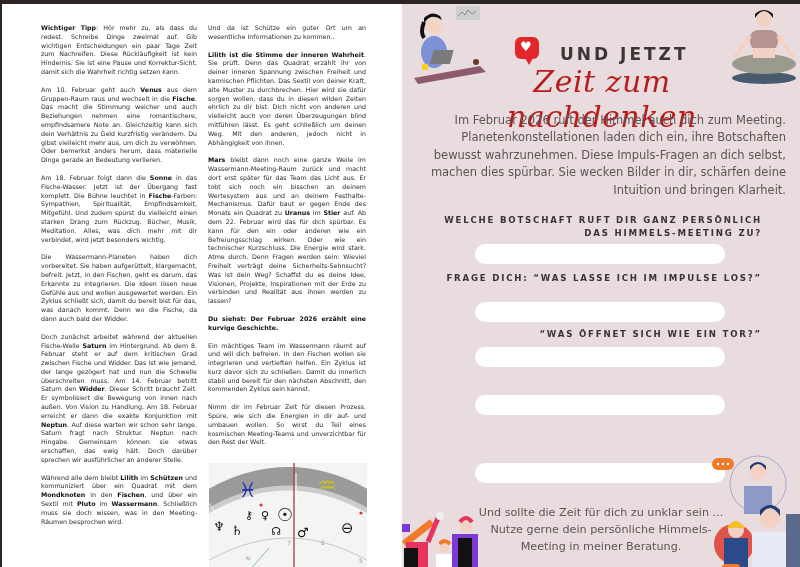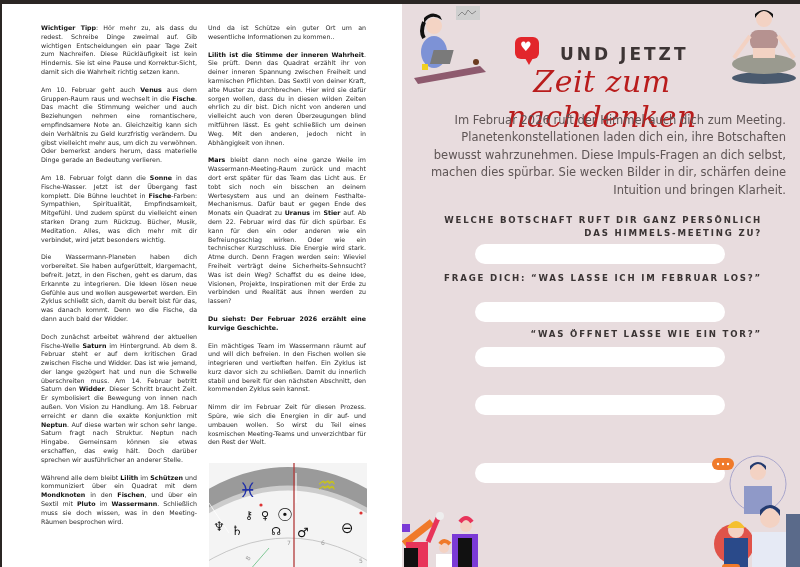--- a/index.html
+++ b/index.html
@@ -160,30 +160,31 @@
       <span>♥</span>
     </div>
   <div class="und-jetzt">UND JETZT</div>
   <div class="script-title">Zeit zum nachdenken</div>
 
   <div class="intro">Im Februar 2026 ruft der Himmel auch dich zum Meeting. Planetenkonstellationen laden dich ein, ihre Botschaften bewusst wahrzunehmen. Diese Impuls-Fragen an dich selbst, machen dies spürbar. Sie wecken Bilder in dir, schärfen deine Intuition und bringen Klarheit.</div>
 
   <div class="q" style="top:210px;">WELCHE BOTSCHAFT RUFT DIR GANZ PERSÖNLICH DAS HIMMELS-MEETING ZU?</div>
   <input class="field" style="top: 240px;" value="">
 
-  <div class="q" style="top:268px;">FRAGE DICH: “WAS LASSE ICH IM FEBRUAR LOS?”</div>
+  <div class="q" style="top:268px;">FRAGE DICH: “WAS LASSE ICH IM IMPULSE LOS?”</div>
   <input class="field" style="top: 298px;" value="">
 
-  <div class="q" style="top:324px;">“WAS ÖFFNET LASSE WIE EIN TOR?”</div>
+  <div class="q" style="top:324px;">“WAS ÖFFNET SICH WIE EIN TOR?”</div>
   <input class="field" style="top: 343px;" value="">
 
   <input class="field" style="top: 391px;" value="">
 
   <input class="field" style="top: 459px;" value="">
 
+  <div class="outro">Und sollte die Zeit für dich zu unklar sein ... Nutze gerne dein persönliche Himmels-Meeting in meiner Beratung.</div>
 
   <svg class="illus hi-five" viewBox="0 0 90 67">
     <rect x="0" y="20" width="8" height="8" fill="#7b3ad6"></rect>
     <path d="M 2 40 L 30 18" stroke="#f07a2a" stroke-width="7"></path>
     <rect x="4" y="38" width="22" height="29" fill="#e8345a"></rect>
     <rect x="2" y="44" width="14" height="23" fill="#111"></rect>
     <path d="M 26 38 L 36 14" stroke="#e8345a" stroke-width="5"></path>
     <circle cx="38" cy="12" r="4" fill="#eee"></circle>
     <rect x="50" y="30" width="26" height="37" fill="#7b3ad6"></rect>
     <rect x="56" y="34" width="14" height="33" fill="#111"></rect>

